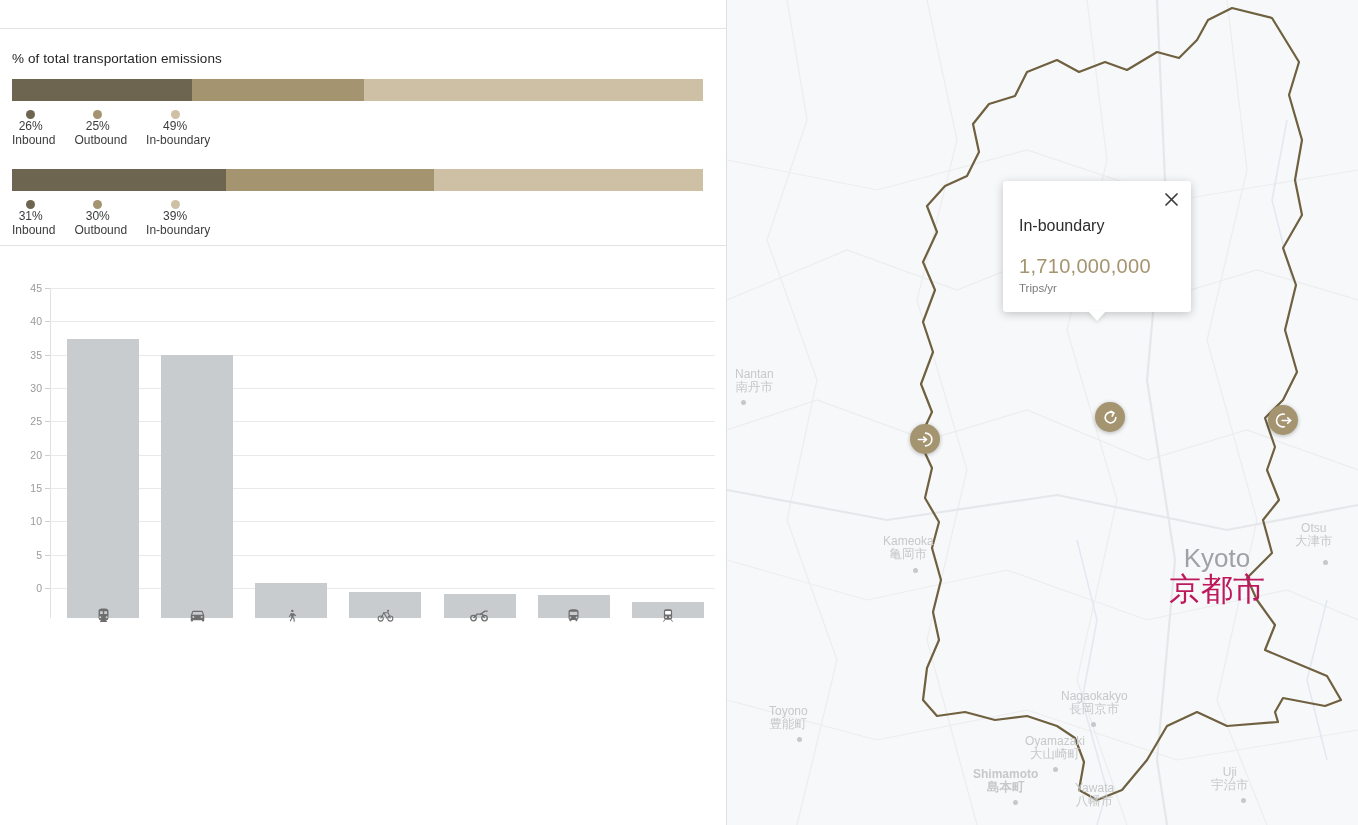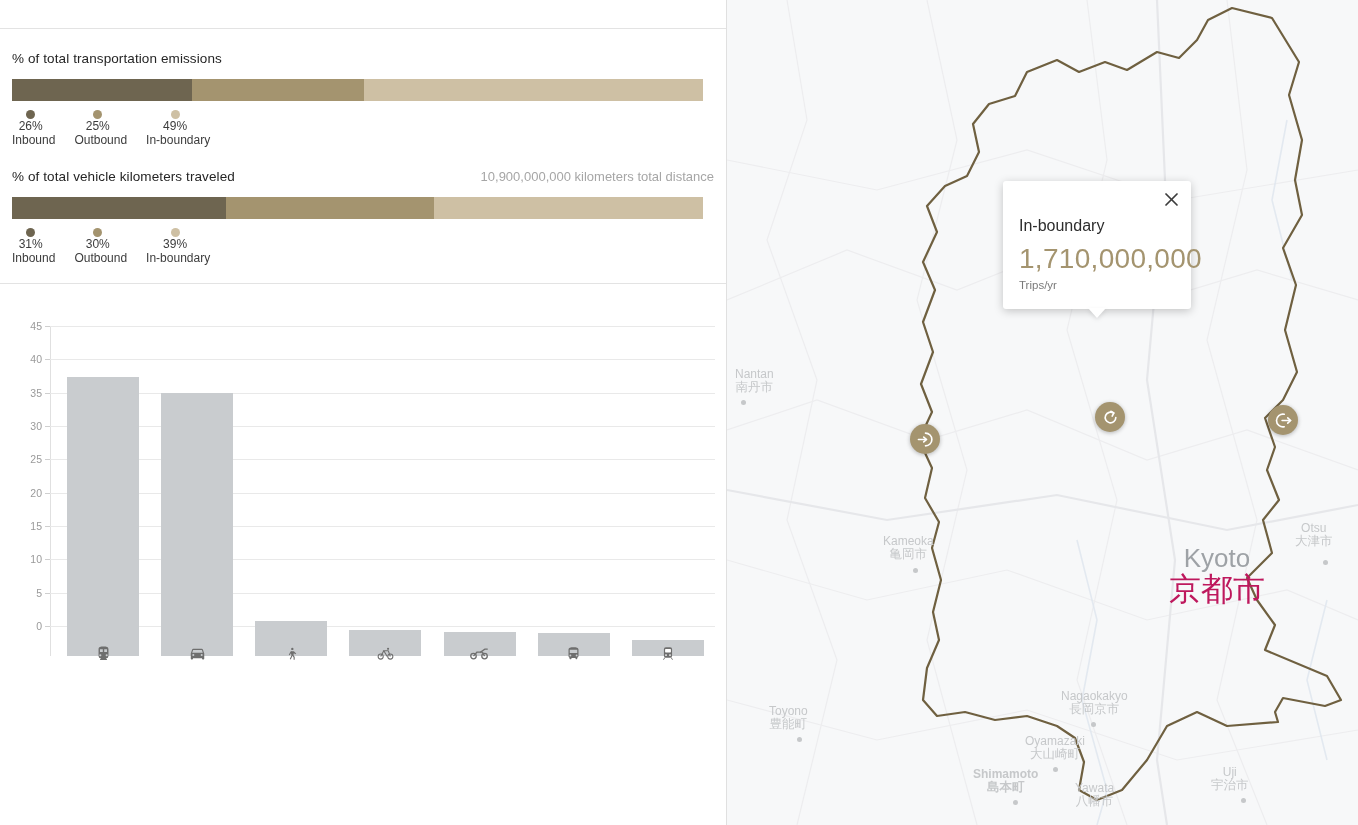--- a/index.html
+++ b/index.html
@@ -12,21 +12,21 @@
 
   
   .panel {
     width: 727px; height: 825px; background: #fff;
     border-right: 1px solid #e0e0e0; position: relative;
     display: flex; flex-direction: column;
   }
   .panel-top-spacer { height: 29px; border-bottom: 1px solid #e3e3e3; flex: none; }
 
   .section { padding: 0 12px; }
-  .section-a { padding-top: 22px; padding-bottom: 18px; border-bottom: 1px solid #e3e3e3; }
+  .section-a { padding-top: 22px; padding-bottom: 8px; border-bottom: 1px solid #e3e3e3; }
 
   .sec-head {
     display: flex; align-items: baseline; justify-content: space-between;
     margin-bottom: 13px;
   }
   .sec-title { font-size: 13.5px; color: #252525; font-weight: 400; letter-spacing: .1px; }
   .sec-note { font-size: 13px; color: #a6a6a6; font-weight: 400; }
 
   .stack { display: flex; height: 22px; width: 691px; overflow: hidden; }
   .stack > div { height: 100%; }
@@ -98,21 +98,21 @@
   .popup {
     position: absolute; width: 188px; background: #fff; border-radius: 3px;
     box-shadow: 0 2px 10px rgba(0,0,0,.22); padding: 14px 16px 18px 16px;
   }
   .popup-close {
     position: absolute; top: 9px; right: 11px; width: 18px; height: 18px;
     cursor: pointer; display: flex; align-items: center; justify-content: center;
   }
   .popup-title { font-size: 16px; color: #2d2d2d; margin-top: 22px; font-weight: 400; }
   .popup-value {
-    font-size: 28px; color: #a4946f; font-weight: 300; margin-top: 8px; letter-spacing: .3px;
+    font-size: 20px; color: #a4946f; font-weight: 300; margin-top: 20px; letter-spacing: .3px;
   }
   .popup-unit { font-size: 11.5px; color: #7a7a7a; margin-top: 4px; }
   .popup-desc { font-size: 11.5px; color: #555; margin-top: 18px; line-height: 1.45; }
   .popup-tail {
     position: absolute; bottom: -9px; left: 50%; margin-left: -9px;
     width: 0; height: 0; border-left: 9px solid transparent;
     border-right: 9px solid transparent; border-top: 10px solid #fff;
     filter: drop-shadow(0 2px 2px rgba(0,0,0,.10));
   }
 </style>
@@ -148,24 +148,20 @@
           </div>
           <div class="legend-item">
             <span class="dot" style="background: rgb(206, 192, 164);"></span>
             <span class="lg-pct">49%</span>
             <span>In-boundary</span>
           </div>
         </div>
 
       <div class="spacer-22"></div>
 
-      <div class="sec-head">
-        <div class="sec-title">% of total vehicle kilometers traveled</div>
-        <div class="sec-note">10,900,000,000 kilometers total distance</div>
-      </div>
       <div class="stack" id="vkt-stack">
           <div style="width: 31%; background: rgb(110, 101, 80);"></div>
           <div style="width: 30%; background: rgb(164, 148, 111);"></div>
           <div style="width: 39%; background: rgb(206, 192, 164);"></div>
         </div>
       <div class="legend" id="vkt-legend">
           <div class="legend-item">
             <span class="dot" style="background: rgb(110, 101, 80);"></span>
             <span class="lg-pct">31%</span>
             <span>Inbound</span>

